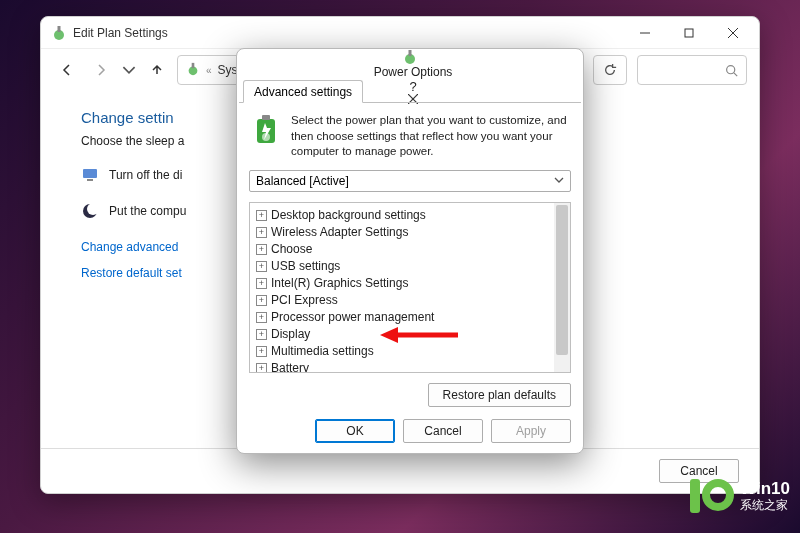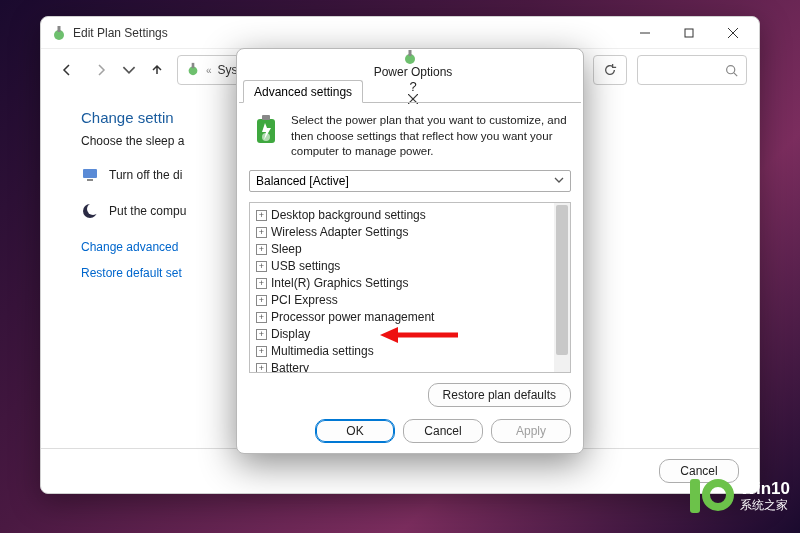--- a/index.html
+++ b/index.html
@@ -30,21 +30,21 @@
   .search-box { width:110px; height:30px; border:1px solid #ccc; border-radius:4px; display:flex; align-items:center; justify-content:flex-end; padding:0 8px; margin-left:4px;}
 
   .parent-content { padding: 18px 40px 10px 40px; flex:1; position:relative; }
   .heading { color: #1a5c9e; font-size: 15px; font-weight: 400; margin-bottom: 8px; }
   .subtext { color: #222; font-size: 12px; margin-bottom: 8px; }
   .setting-row { display:flex; align-items:center; gap:10px; margin: 18px 0; color:#222; }
   .setting-row .sicon { width:18px; height:18px; display:flex; align-items:center; justify-content:center; }
   .links { margin-top: 20px; }
   .link { color:#0066cc; font-size:12px; margin: 12px 0; display:block; }
   .parent-footer { border-top:1px solid #ddd; padding:10px 20px; display:flex; justify-content:flex-end; }
-  .btn { min-width:80px; height:24px; padding:0 14px; border:1px solid #adadad; background:#fdfdfd; border-radius:10px; font-size:12px; color:#222; display:inline-flex; align-items:center; justify-content:center; }
+  .btn { min-width:80px; height:24px; padding:0 14px; border:1px solid #adadad; background:#fdfdfd; border-radius:2px; font-size:12px; color:#222; display:inline-flex; align-items:center; justify-content:center; }
   .btn.default { border-color:#0078d4; box-shadow: inset 0 0 0 1px #0078d4; }
   .btn.disabled { color:#a0a0a0; }
 
   
   .dialog {
     position:absolute; left:236px; top:48px; width:348px; height:406px;
     background:#fff; border:1px solid #b8b8b8; border-radius:8px;
     box-shadow: 0 10px 36px rgba(0,0,0,0.45);
     display:flex; flex-direction:column;
     z-index: 10;
@@ -233,21 +233,21 @@
         <div class="tree-item">
             <span class="expander">+</span>
             <span>Desktop background settings</span>
           </div>
         <div class="tree-item">
             <span class="expander">+</span>
             <span>Wireless Adapter Settings</span>
           </div>
         <div class="tree-item">
             <span class="expander">+</span>
-            <span>Sleep</span>
+            <span>Choose</span>
           </div>
         <div class="tree-item">
             <span class="expander">+</span>
             <span>USB settings</span>
           </div>
         <div class="tree-item">
             <span class="expander">+</span>
             <span>Intel(R) Graphics Settings</span>
           </div>
         <div class="tree-item">

